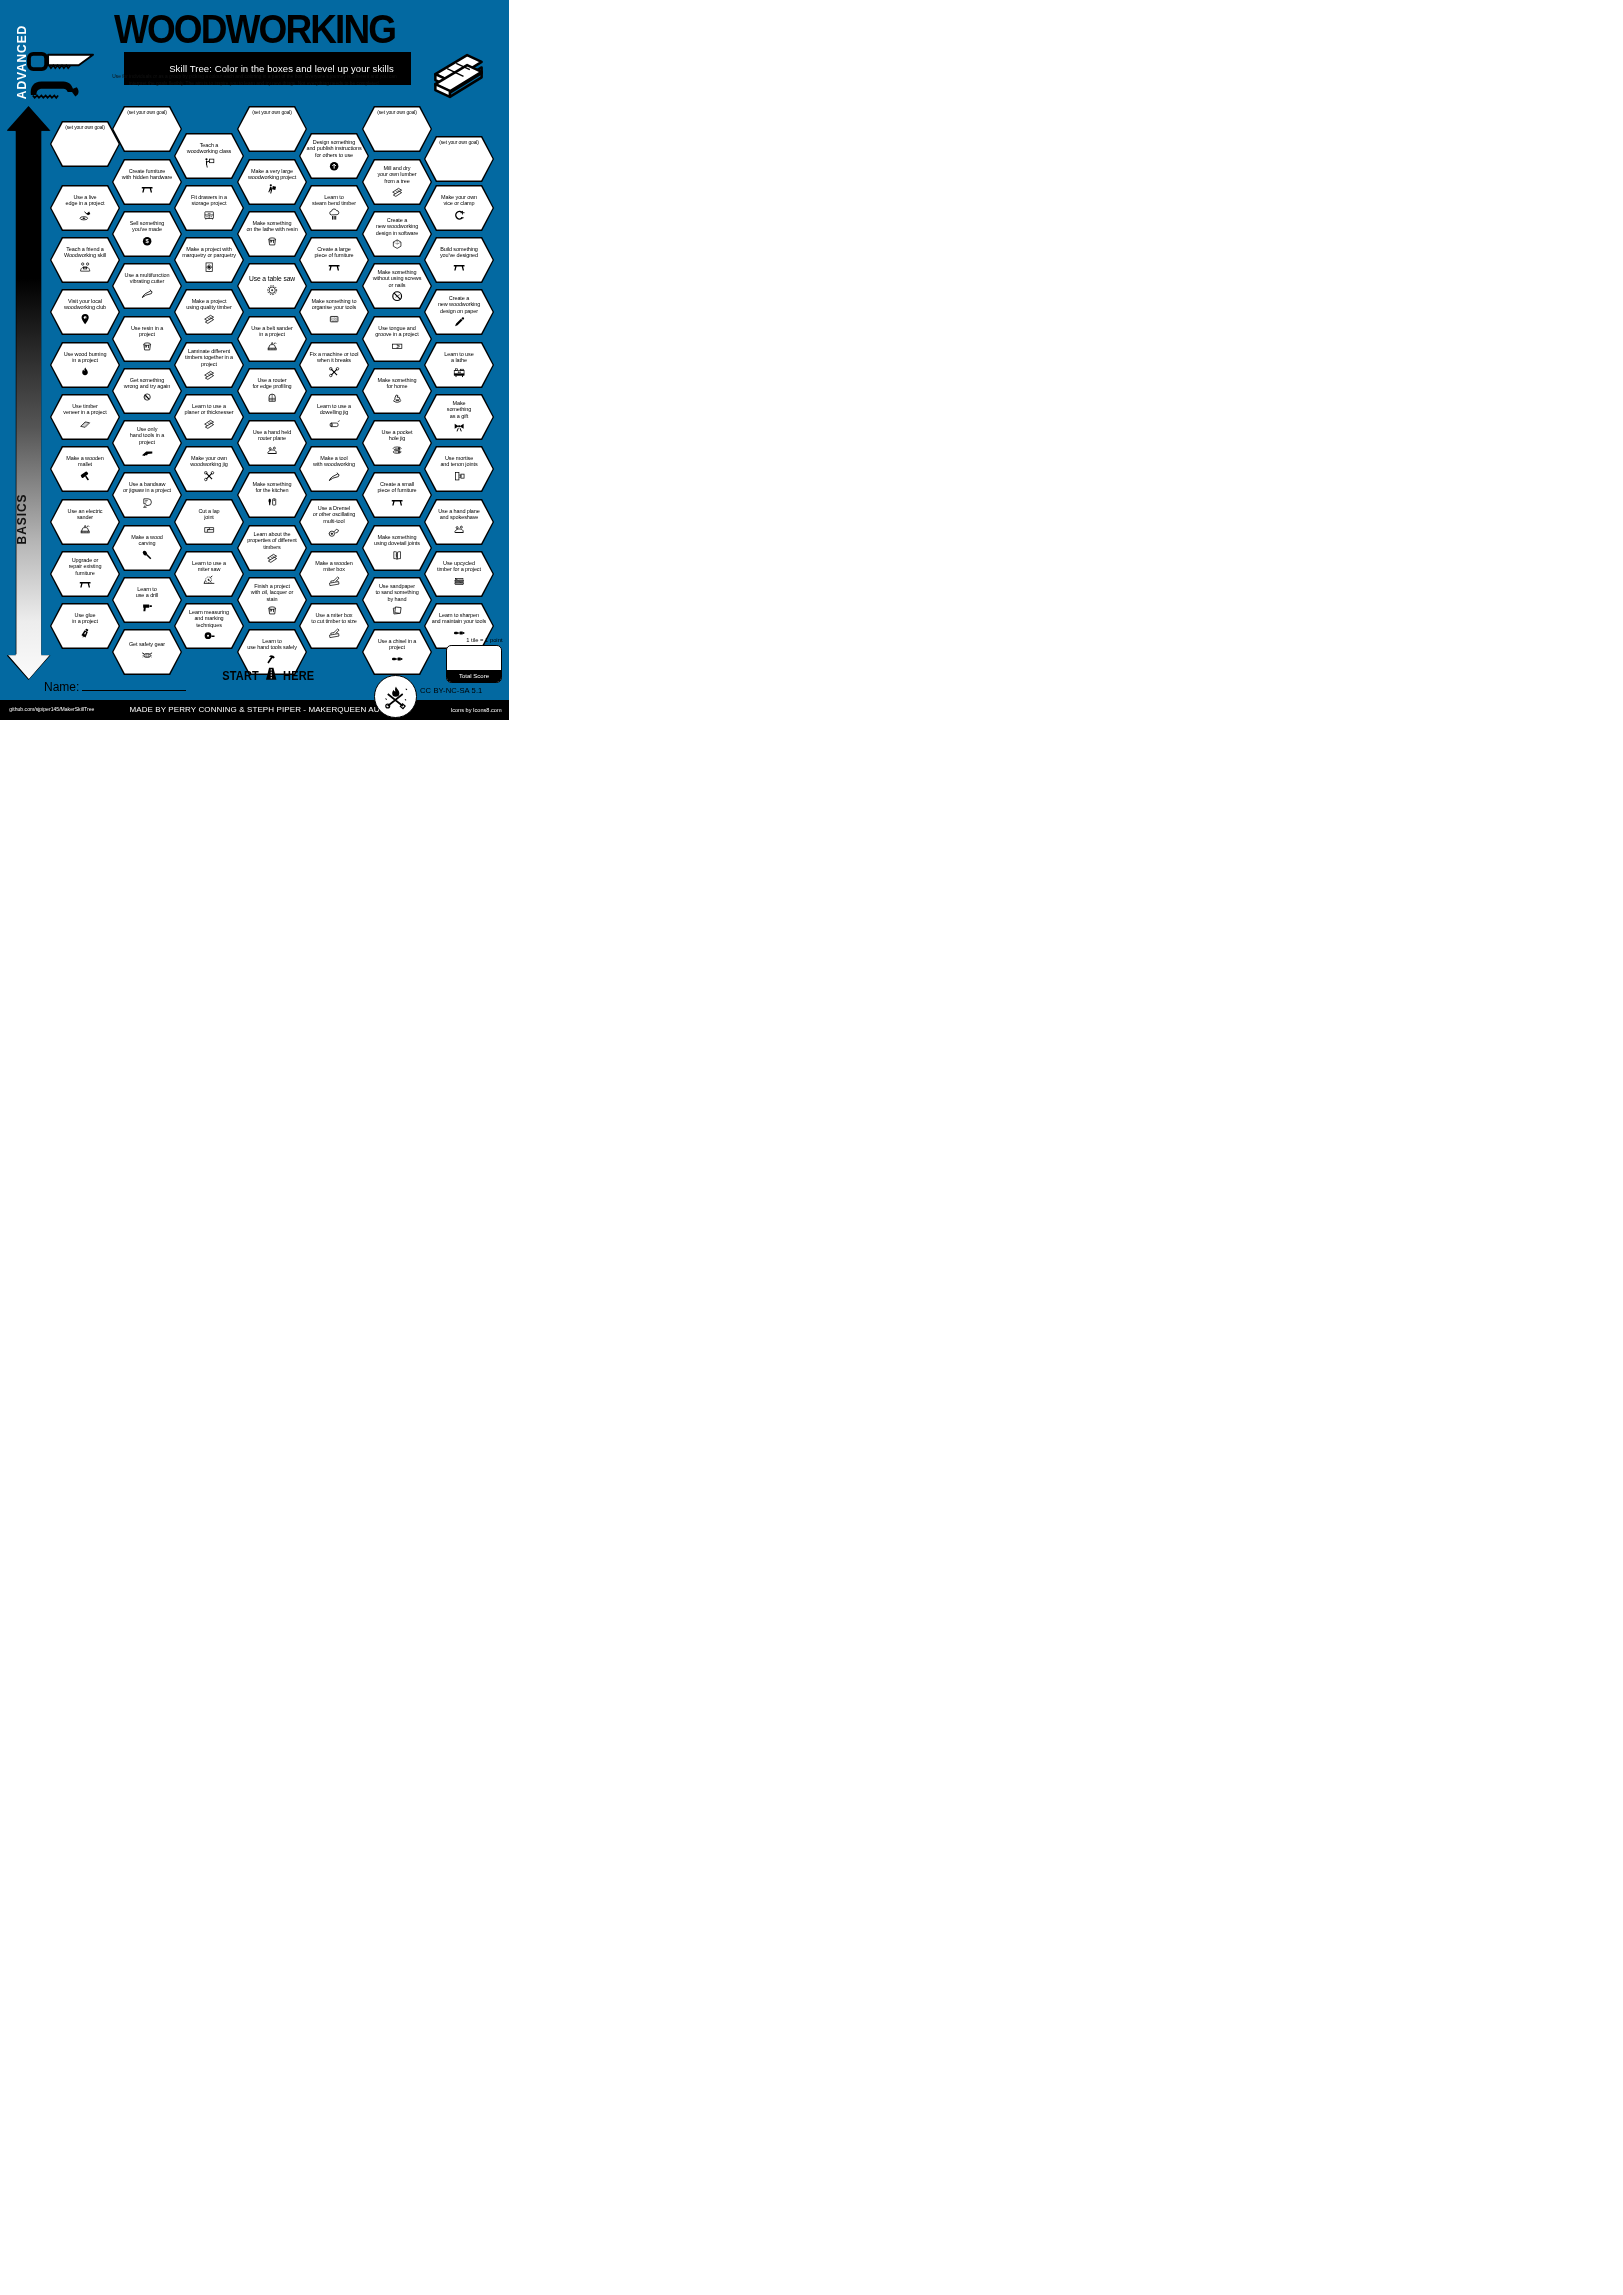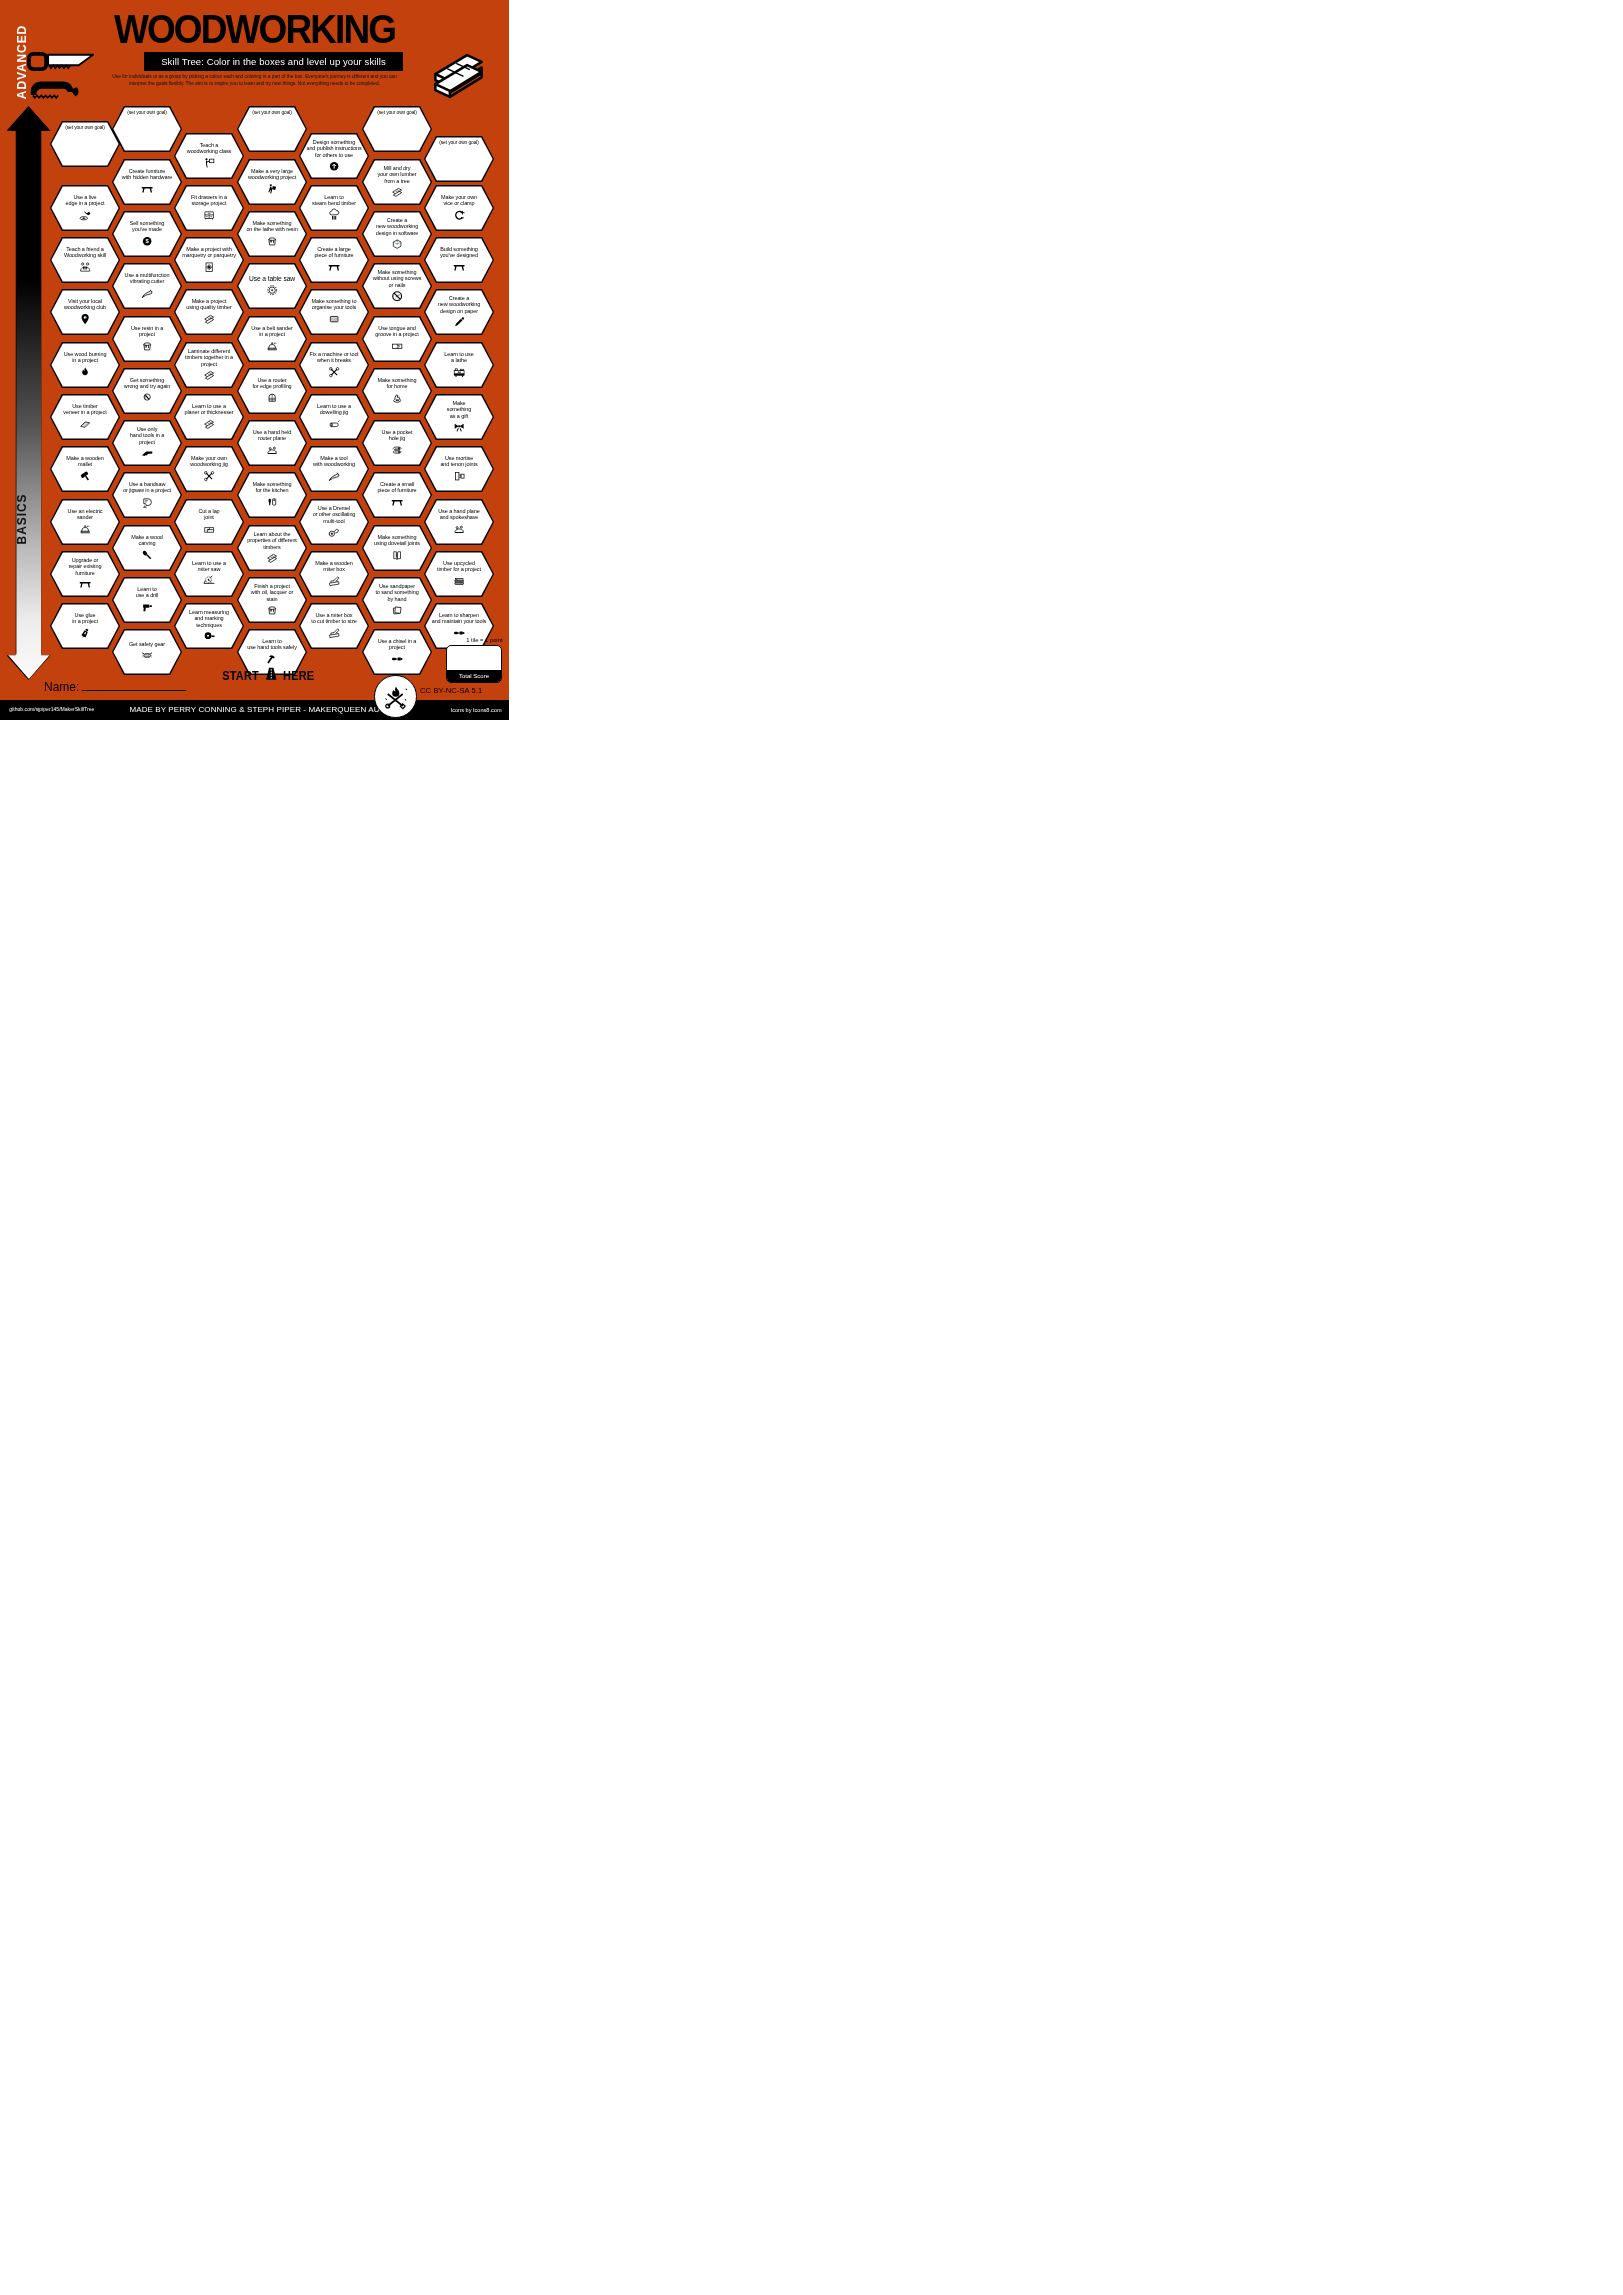--- a/index.html
+++ b/index.html
@@ -1,22 +1,22 @@
 <!DOCTYPE html>
 <html style="font-size:7.4px"><head>
 <meta charset="utf-8">
 <style>
   html,body{margin:0;padding:0;background:#fff;}
-  #page{position:relative;width:509px;height:720px;background:#c2410c;overflow:hidden;
+  #page{position:relative;width:509px;height:720px;background:#0369a1;overflow:hidden;
         font-family:"Liberation Sans","DejaVu Sans",sans-serif;color:#000;}
   
   #title{position:absolute;left:0;right:0;top:8.3px;text-align:center;font-weight:900;
          font-size:37px;letter-spacing:-1.9px;line-height:1;transform:scaleY(1.12);transform-origin:top;}
-  #subtitle-bar{position:absolute;left:144px;top:52px;width:259px;height:19px;background:#000;
-                display:flex;align-items:center;justify-content:center;}
+  #subtitle-bar{position:absolute;left:124px;top:52px;width:259px;height:33px;background:#000;
+                display:flex;align-items:center;justify-content:center;padding-left:28px;}
   #subtitle-bar span{color:#fff;font-size:9.5px;letter-spacing:0.1px;}
   .intro{position:absolute;left:0;right:0;text-align:center;font-size:4.8px;color:#111;}
   #intro1{top:74px;} #intro2{top:81px;}
   .hdr-icon{position:absolute;}
   
   #arrow-outer{position:absolute;left:6.5px;top:106px;width:44px;height:574px;background:#000;
      clip-path:polygon(50% 0,100% 4.3%,79% 4.3%,79% 95.7%,100% 95.7%,50% 100%,0 95.7%,21% 95.7%,21% 4.3%,0 4.3%);}
   #arrow-inner{position:absolute;left:0.9px;top:0.9px;width:43px;height:572px;
      background:linear-gradient(180deg,#000 0%,#000 30%,#555 56%,#b5b5b5 76%,#ededed 90%,#fbfbfb 100%);
      clip-path:polygon(50% 0,100% 4.3%,79% 4.3%,79% 95.7%,100% 95.7%,50% 100%,0 95.7%,21% 95.7%,21% 4.3%,0 4.3%);}

